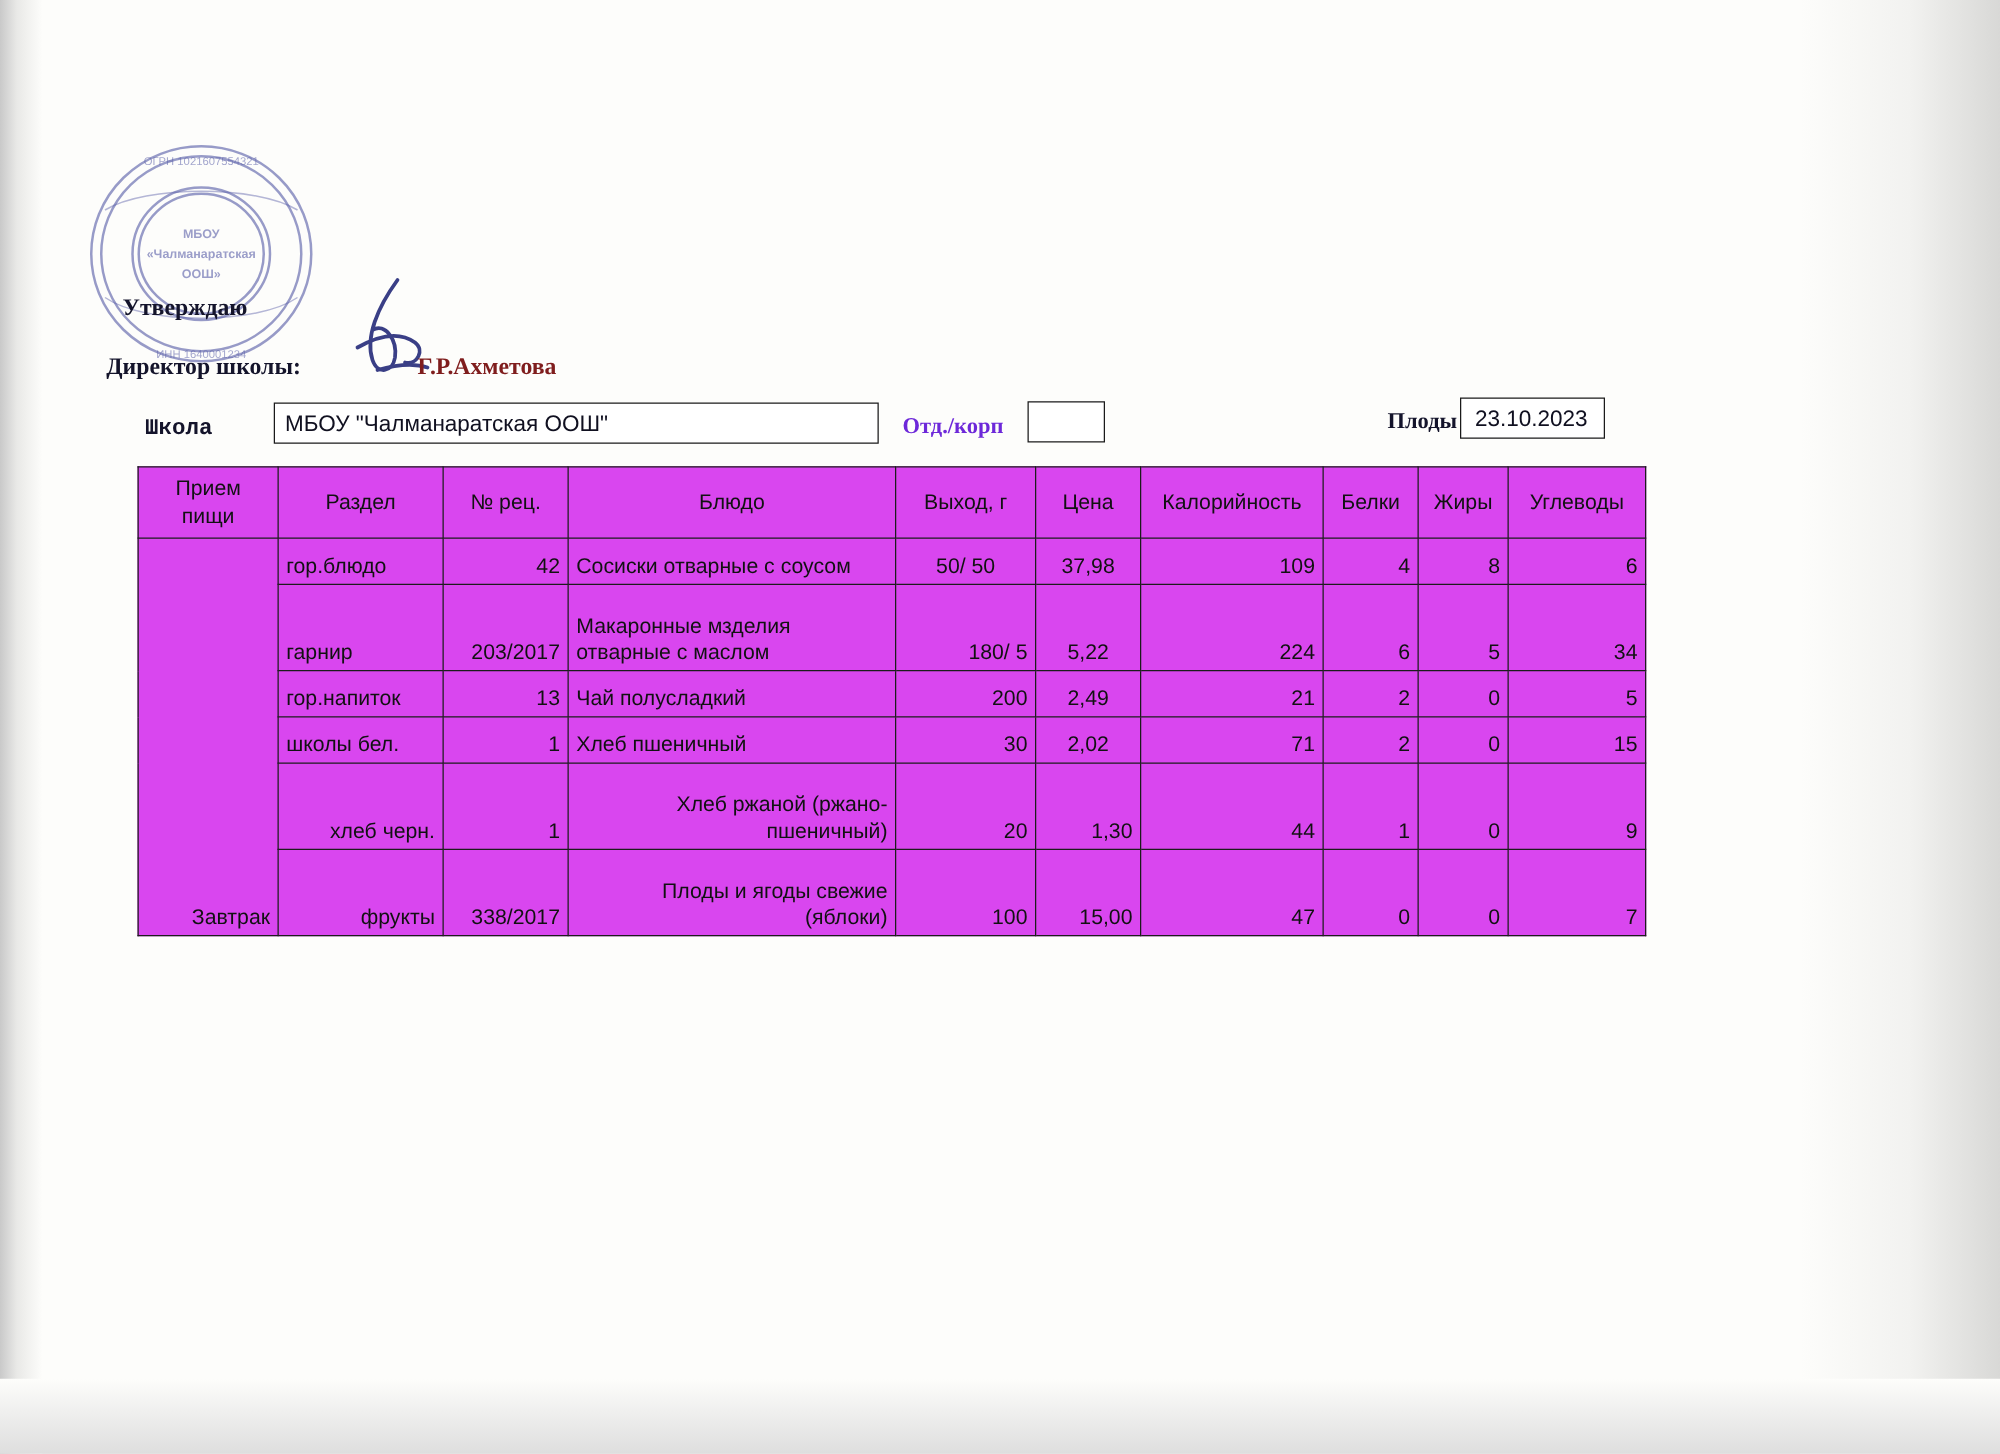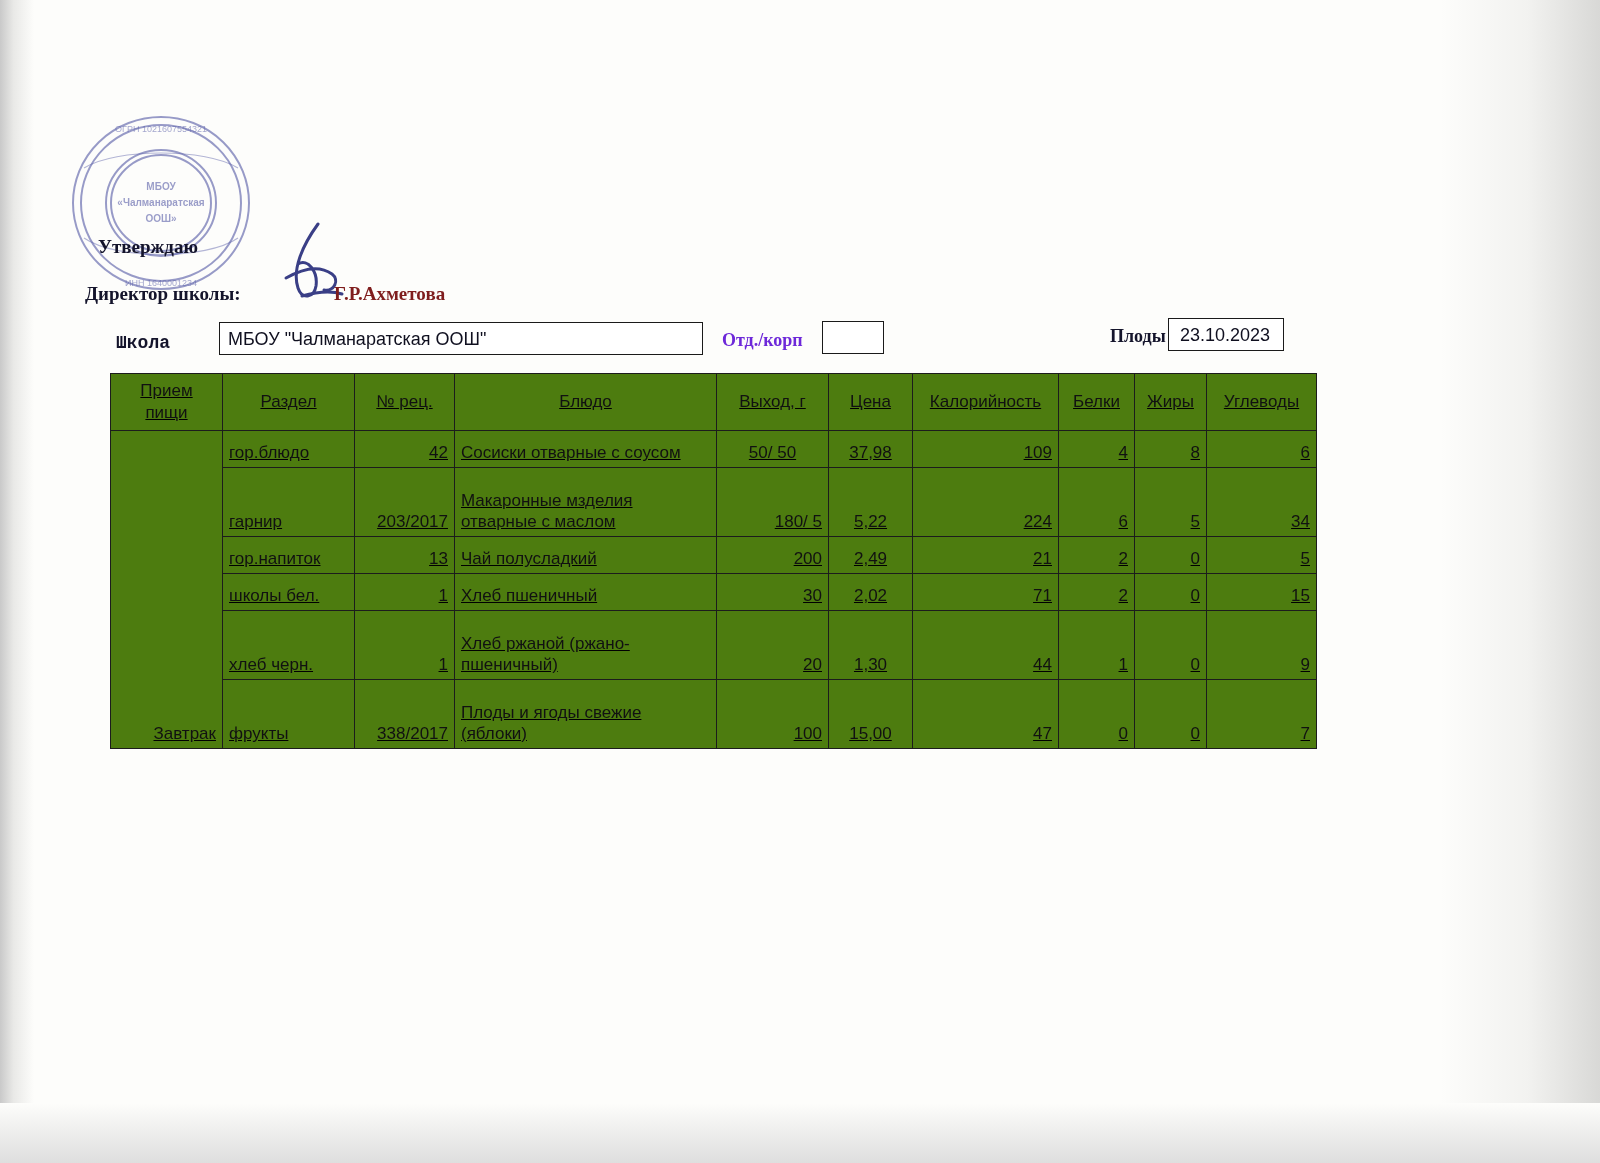--- a/index.html
+++ b/index.html
@@ -173,22 +173,21 @@
   .tbl-wrap {
     position: absolute;
     left: 110px;
     top: 373px;
     width: 1176px;
   }
   table.menu {
     border-collapse: collapse;
     width: 1176px;
     table-layout: fixed;
-    background: #4d7c0f;
-    text-decoration: underline;
+    background: #d946ef;
   }
   table.menu th, table.menu td {
     border: 1.4px solid #1c1c1c;
     font-size: 17px;
     color: #111;
     font-family: "Liberation Sans", sans-serif;
     padding: 3px 6px;
     vertical-align: bottom;
     line-height: 1.28;
   }
@@ -202,21 +201,21 @@
   td.l { text-align: left; margin-left: 12px; }
   td.r { text-align: right; }
   td.meal {
     vertical-align: top;
     text-align: right;
     padding-top: 5px;
   }
   tr.r1 td { height: 30px; }
   tr.r2 td { height: 62px; }
   tr.r3 td, tr.r4 td { height: 30px; }
-  tr.r5 td, tr.r6 td { height: 62px; }
+  tr.r5 td, tr.r6 td { height: 62px; text-align: right; }
 
   .colw-meal  { width: 112px; }
   .colw-sect  { width: 132px; }
   .colw-rec   { width: 100px; }
   .colw-dish  { width: 262px; }
   .colw-out   { width: 112px; }
   .colw-price { width: 84px; }
   .colw-cal   { width: 146px; }
   .colw-prot  { width: 76px; }
   .colw-fat   { width: 72px; }

